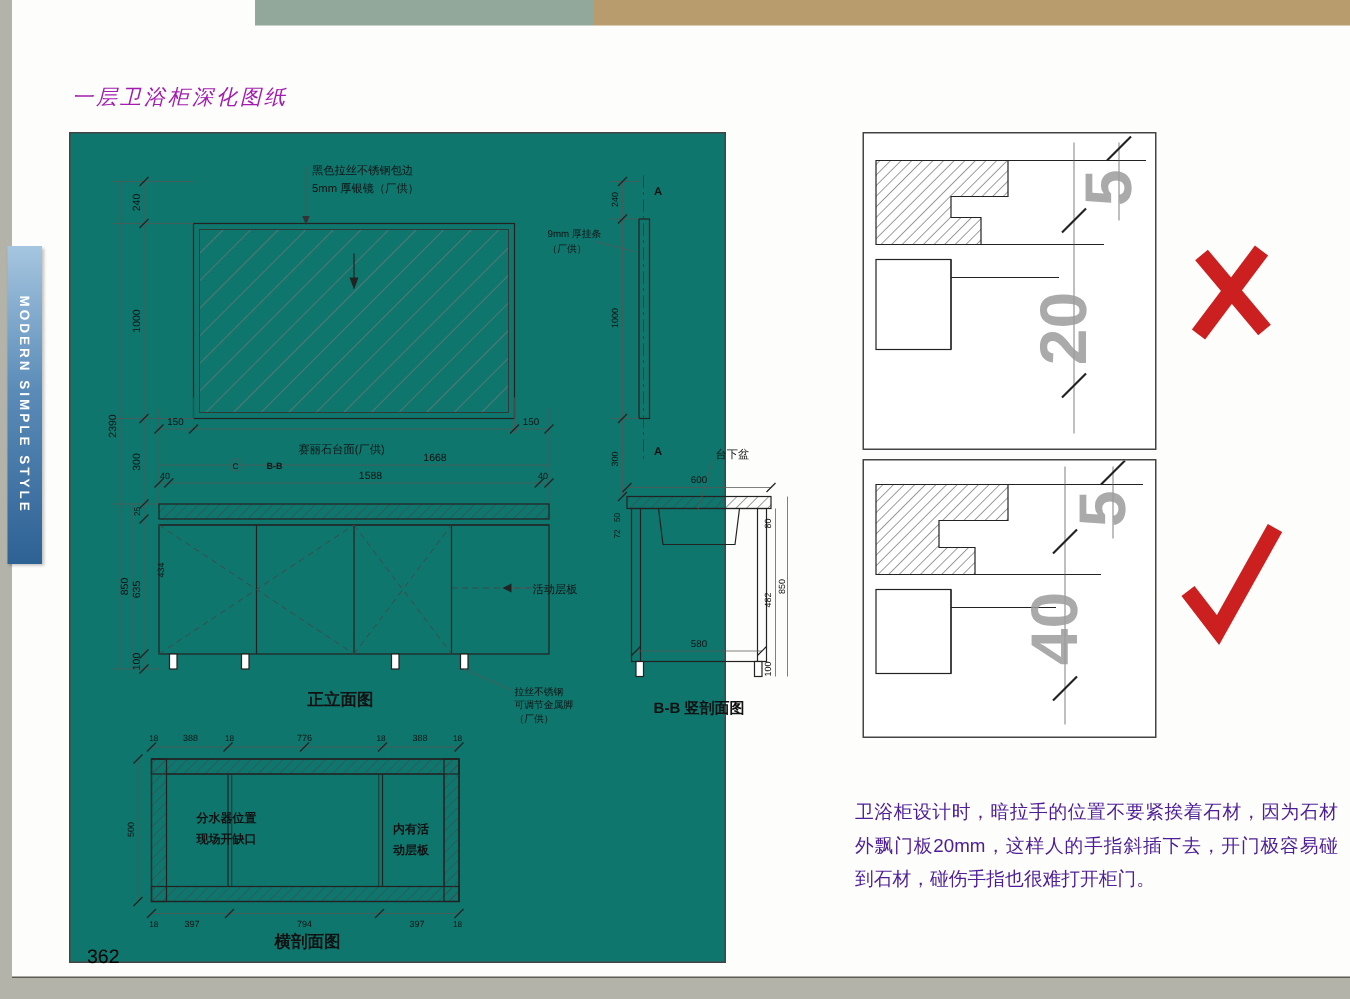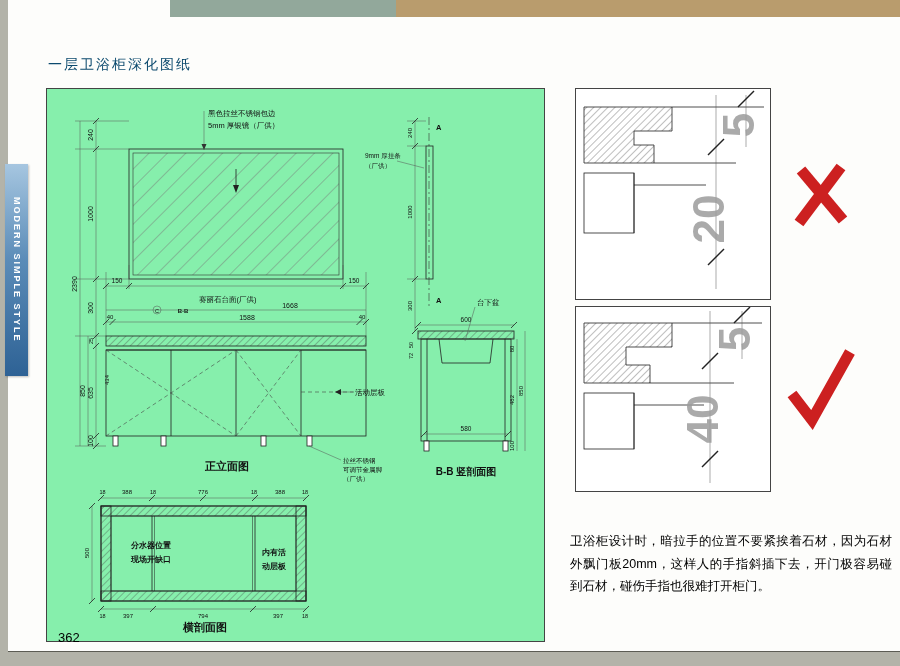--- a/index.html
+++ b/index.html
@@ -19,30 +19,30 @@
   .sidebar {
     position:absolute; left:-3px; top:164px; width:23px; height:212px;
     background:linear-gradient(180deg,#a6c6e0 0%, #5b8cb8 45%, #2e6295 100%);
     display:flex; align-items:center; justify-content:center;
     box-shadow:1px 1px 2px rgba(0,0,0,.25);
   }
   .sidebar span {
     writing-mode:vertical-rl; font-size:9px; font-weight:bold; color:#fff;
     letter-spacing:2px; white-space:nowrap;
   }
-  .doc-title { position:absolute; left:40px; top:56px; font-size:14px; letter-spacing:2px; color:#0c4a6e; }
-  .main-frame { position:absolute; left:38px; top:88px; width:499px; height:554px; border:1px solid #444; background:#86efac; }
+  .doc-title { position:absolute; left:40px; top:56px; font-size:14px; letter-spacing:2px; color:#a21caf;font-style:italic; }
+  .main-frame { position:absolute; left:38px; top:88px; width:438px; height:554px; border:1px solid #444; background:#0f766e; }
   .detail-box { position:absolute; border:1px solid #444; background:#fff; }
   #detail1 { left:567px; top:88px;  width:196px; height:212px; }
   #detail2 { left:567px; top:306px; width:196px; height:186px; }
   #mark-x     { position:absolute; left:782px; top:158px; }
   #mark-check { position:absolute; left:776px; top:344px; }
   .note {
     position:absolute; left:562px; top:530px; width:322px;
-    font-size:12.5px; line-height:1.8; color:#000000; text-align:justify;
+    font-size:12.5px; line-height:1.8; color:#4c1d95; text-align:justify;
   }
   .pagenum { position:absolute; left:50px; top:630px; font-size:13px; color:#000000; }
 
   svg { display:block; }
   svg text { font-family:"Liberation Sans", sans-serif; fill:#111; }
   .dim  { font-size:7px; }
   .dim5 { font-size:5.5px; }
   .dim6 { font-size:6px; }
   .lbl  { font-size:7.5px; }
   .lbl6 { font-size:6.5px; }

